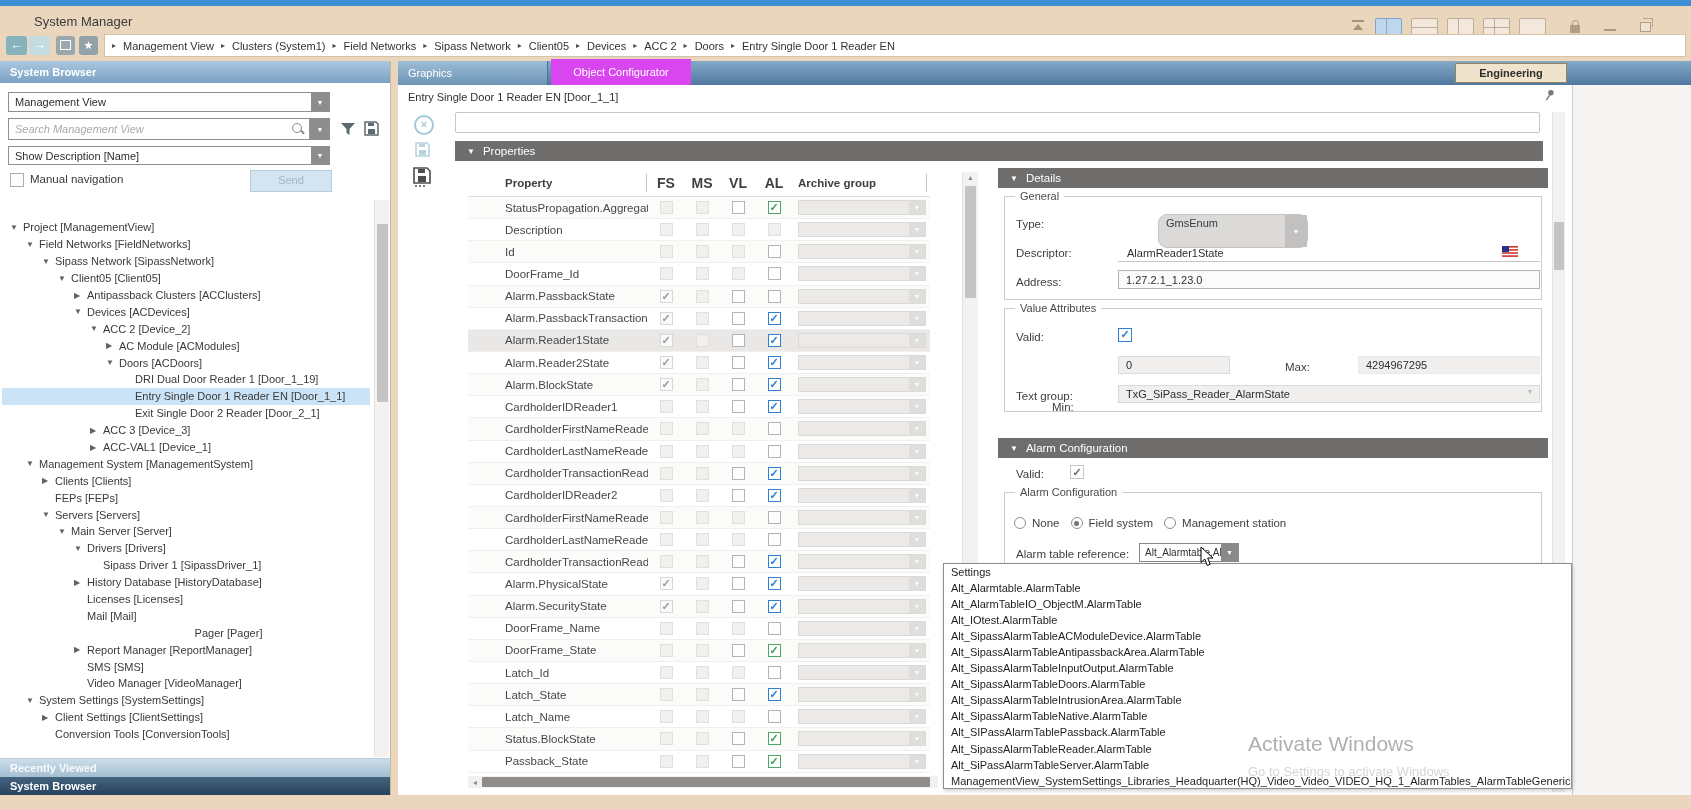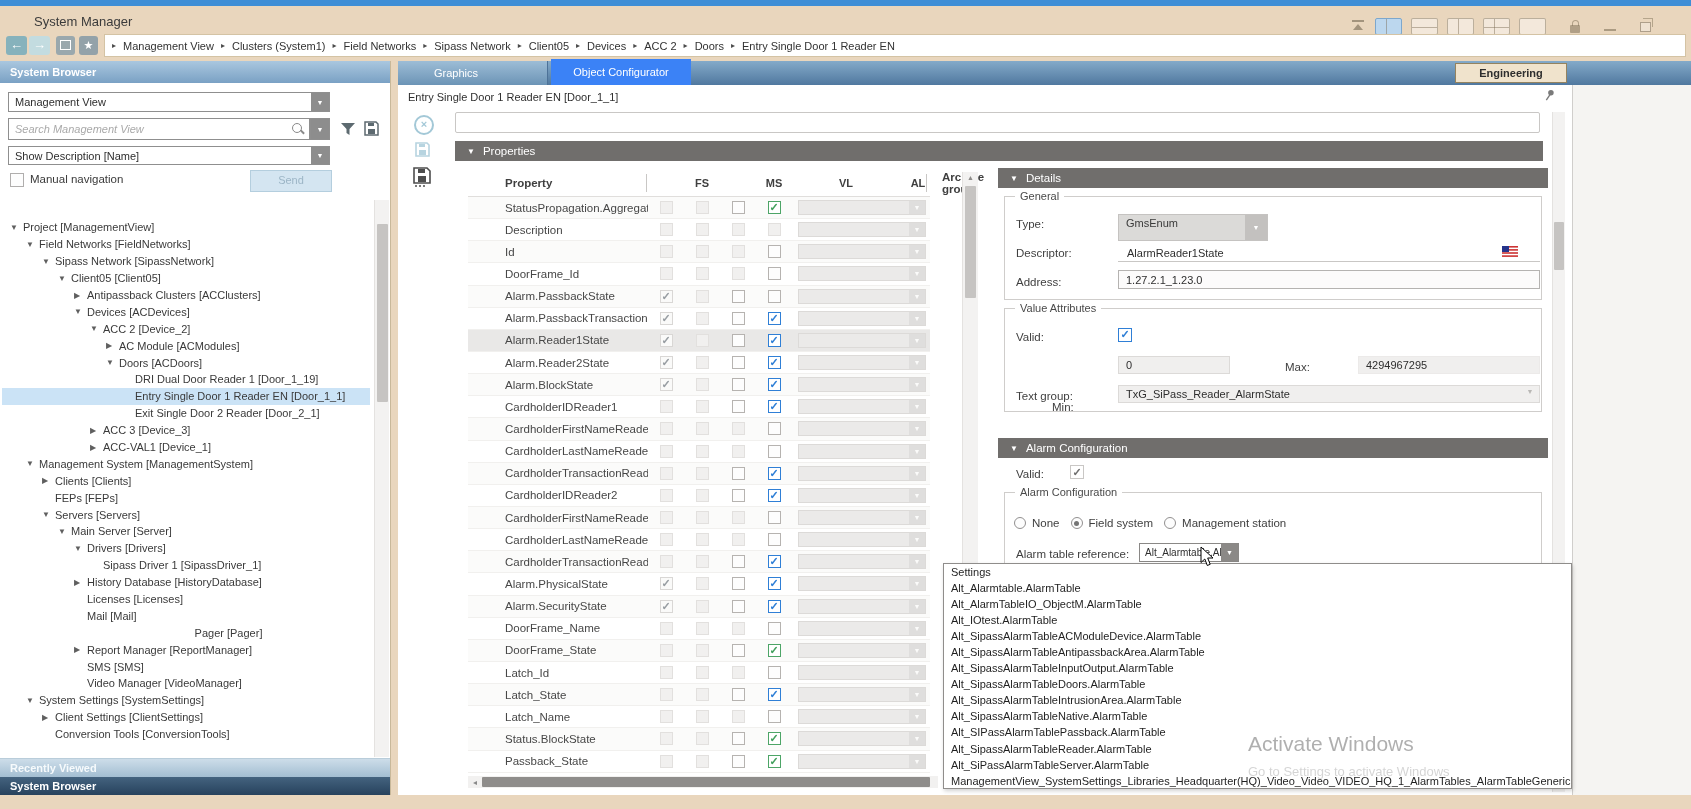--- a/index.html
+++ b/index.html
@@ -51,38 +51,38 @@
   .trow{display:flex;align-items:center;height:16.9px;width:368px;box-sizing:border-box;}
   .trow.sel{background:#cbe3f6;}
   .tarrow{width:13px;font-size:8px;color:#5f5f5f;flex:0 0 13px;text-align:left;}
   .tlabel{font-size:11px;color:#3a3a3a;white-space:nowrap;}
   .sb-track{background:#f3f2f1;border-left:1px solid #e4e2e0;}
   .sb-thumb{background:#c6c4c2;border-radius:1px;}
   .rv-bar{left:0;top:697px;width:390px;height:19px;background:linear-gradient(#cddde9,#a3bed2);color:#f6fafc;font-size:11px;font-weight:bold;line-height:19px;padding-left:10px;box-sizing:border-box;border-top:1px solid #b9cdda;}
   .sysb-bar{left:0;top:716px;width:390px;height:18px;background:linear-gradient(#44637f,#27425d);color:#fff;font-size:11px;font-weight:bold;line-height:18px;padding-left:10px;box-sizing:border-box;}
   
   .tabbar{left:398px;top:61px;width:1293px;height:24px;background:linear-gradient(#84aac9,#50789f);}
-  .tab-graphics{left:398px;top:61px;width:150px;height:24px;background:linear-gradient(#9dbdd6,#6c94b6);border-right:1px solid #4d7298;color:#fff;font-size:11px;line-height:24px;padding-left:36px;box-sizing:border-box;}
-  .tab-objcfg{left:551px;top:59px;width:140px;height:26px;background:#3b82f6;color:#fff;font-size:11px;line-height:26px;text-align:center;}
+  .tab-graphics{left:398px;top:61px;width:150px;height:24px;background:linear-gradient(#9dbdd6,#6c94b6);border-right:1px solid #4d7298;color:#fff;font-size:11px;line-height:24px;padding-left:10px;box-sizing:border-box;}
+  .tab-objcfg{left:551px;top:59px;width:140px;height:26px;background:#d946ef;color:#fff;font-size:11px;line-height:26px;text-align:center;}
   .btn-eng{left:1455px;top:63px;width:112px;height:20px;background:#f0e3cc;border:1px solid #94835f;color:#2e2e2e;font-size:11px;font-weight:bold;text-align:center;line-height:19px;box-sizing:border-box;}
   .content{left:398px;top:85px;width:1174px;height:710px;background:#fff;}
   .right-band{left:1572px;top:85px;width:119px;height:710px;background:#f5f4f2;border-left:1px solid #d0cecc;}
   .obj-title{left:408px;top:91px;font-size:11px;color:#2f2f2f;}
   .pin-ic{left:1544px;top:89px;width:12px;height:12px;}
   
   .close-ic{left:414px;top:115px;width:16px;height:16px;border:2px solid #a3c8d7;border-radius:50%;color:#a3c8d7;font-size:11px;font-weight:bold;text-align:center;line-height:15px;}
   
   .sechdr{background:#706e6c;color:#fff;font-size:11.5px;display:flex;align-items:center;box-sizing:border-box;}
   .sechdr .tri{font-size:8px;margin:0 8px 0 12px;color:#fff;}
   .topbox{left:455px;top:112px;width:1085px;height:21px;border:1px solid #c9c7c5;border-radius:2px;background:#fff;box-sizing:border-box;}
   
   .ptable{left:468px;top:170px;width:462px;}
   .phead{display:flex;align-items:center;height:26px;border-bottom:1px solid #e0dedc;position:relative;}
   .phead .h-name{flex:0 0 180px;padding-left:37px;box-sizing:border-box;font-size:11.5px;font-weight:bold;color:#3f3f3f;}
-  .hc{flex:0 0 36px;text-align:center;font-size:11px;font-weight:bold;color:#3f3f3f;padding-left:36px;}
+  .hc{flex:0 0 36px;text-align:center;font-size:14px;font-weight:bold;color:#3f3f3f;}
   .h-arch{flex:1;font-size:11.5px;font-weight:bold;color:#3f3f3f;padding-left:6px;}
   .hdiv{position:absolute;top:4px;bottom:4px;width:1px;background:#c9c7c5;}
   .prow{display:flex;align-items:center;height:22.15px;border-bottom:1px solid #f1f0ee;box-sizing:border-box;}
   .prow:nth-child(odd){background:#fbfbfa;}
   .prow.sel{background:#e9e8e7;}
   .p-name{flex:0 0 180px;padding-left:37px;box-sizing:border-box;font-size:11.5px;color:#474747;white-space:nowrap;overflow:hidden;}
   .cbcell{flex:0 0 36px;display:flex;justify-content:center;}
   .cb{width:13px;height:13px;box-sizing:border-box;font-size:11px;line-height:11px;text-align:center;font-weight:bold;}
   .cb-d{background:#f1f0ef;border:1px solid #e2e0de;}
   .cb-u{background:#fdfdfd;border:1px solid #b6b3b0;}
@@ -949,21 +949,21 @@
 
 <div class="abs sechdr" style="left:998px;top:168px;width:550px;height:20px;">
   <span class="tri">▼</span>
   <span>Details</span>
 </div>
 
 <div class="abs groupbox" style="left:1004px;top:196px;width:538px;height:104px;">
   <span class="legend">General</span>
 </div>
 <span class="flabel" style="left:1016px;top:218px;">Type:</span>
-<div class="dis-combo" style="left:1118px;top:214px;width:150px;height:27px;">
+<div class="dis-combo" style="left:1158px;top:214px;width:150px;height:34px;border-radius:9px;">
   <span class="cval">GmsEnum</span>
   <span class="carr">▼</span>
 </div>
 <span class="flabel" style="left:1016px;top:247px;">Descriptor:</span>
 <div class="underline-field" style="left:1118px;top:243px;width:422px;height:18px;">
   <span class="fval" style="padding-left:9px;">AlarmReader1State</span>
 </div>
 <svg class="abs" style="left:1502px;top:246px;" width="16" height="11" viewBox="0 0 16 11">
     <rect width="16" height="11" fill="#fff"></rect>
     <rect y="0" width="16" height="1.6" fill="#c33"></rect>

